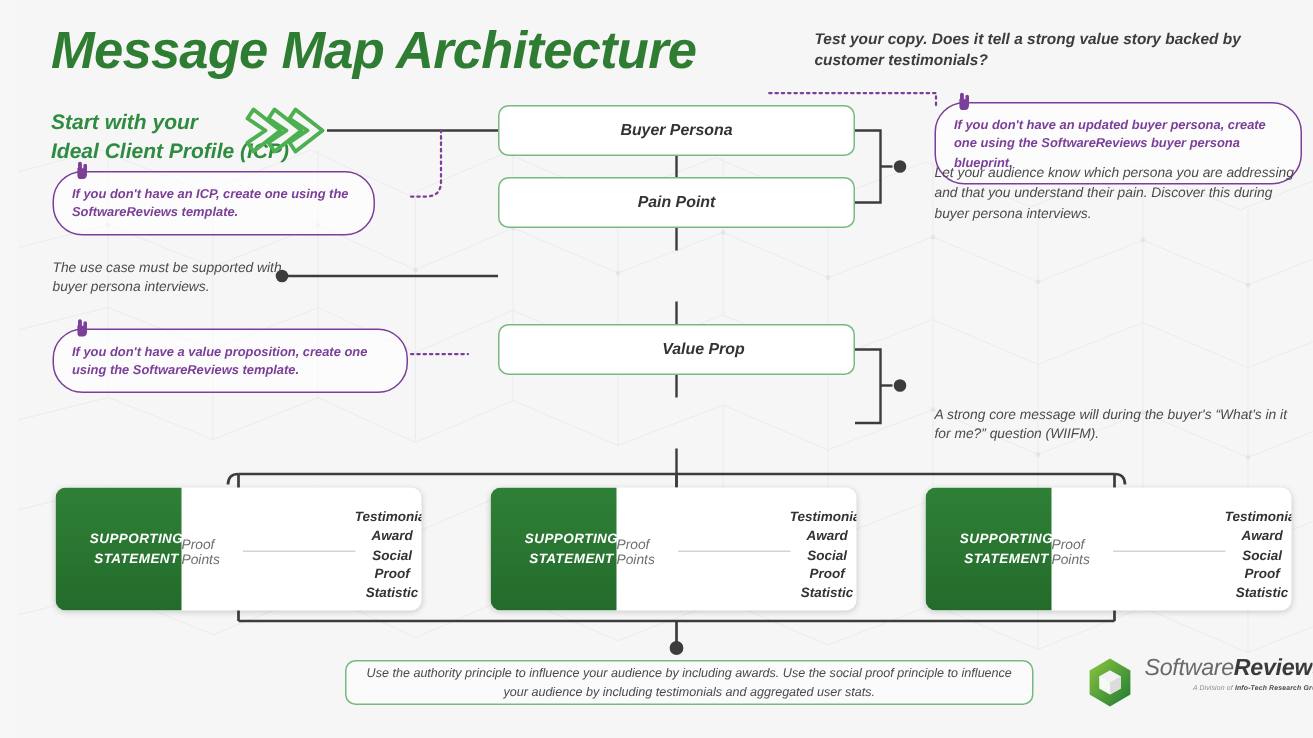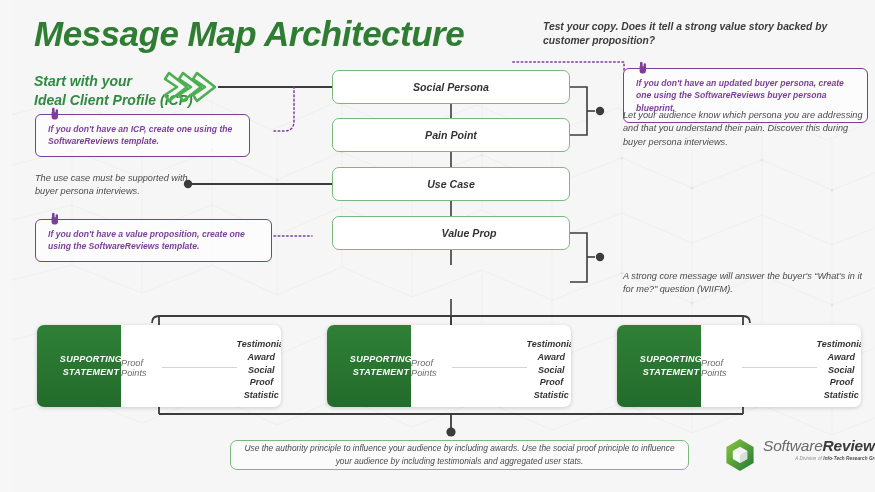--- a/index.html
+++ b/index.html
@@ -86,21 +86,21 @@
   .fb0 { top: 70px; }
   .fb1 { top: 118px; }
   .fb2 { top: 167px; }
   .fb3 { top: 216px; padding-left: 36px; }
   .fb4 { top: 265px; }
 
   
   .callout {
     position: absolute;
     border: 1.4px solid #7b3f98;
-    border-radius: 6px;
+    border-radius: 20px;
     background: rgba(255,255,255,0.62);
     padding: 8px 10px 8px 12px;
     font-size: 8.6px;
     font-weight: bold;
     line-height: 1.45;
     color: #7b3f98;
   }
   .co-icp   { left: 23px;  top: 114px; width: 215px; }
   .co-value { left: 23px;  top: 219px; width: 237px; }
   .co-buyer { left: 611px; top: 68px;  width: 245px; }
@@ -287,37 +287,36 @@
     <path d="M140,323 Q140,316 147,316" stroke="#3c3c3c" stroke-width="1.8" fill="none"></path>
     <path d="M738,323 Q738,316 731,316" stroke="#3c3c3c" stroke-width="1.8" fill="none"></path>
 
     <path d="M147,414 L731,414" stroke="#3c3c3c" stroke-width="1.8" fill="none"></path>
     <path d="M147,400 L147,414 M731,400 L731,414" stroke="#3c3c3c" stroke-width="1.8" fill="none"></path>
     <path d="M439,414 L439,428" stroke="#3c3c3c" stroke-width="1.8" fill="none"></path>
     <circle cx="439" cy="432" r="4.6" fill="#3c3c3c"></circle>
   </svg>
 
   <div class="title">Message Map Architecture</div>
-  <div class="subtitle">Test your copy. Does it tell a strong value story backed by customer proposition?</div>
+  <div class="subtitle">Test your copy. Does it tell a strong value story backed by customer testimonials?</div>
 
   <div class="start-label" style="white-space: pre-line;">Start with your
 Ideal Client Profile (ICP)</div>
   <div class="chev-wrap">
     <svg viewBox="0 0 56 48" width="56" height="48">
       <g fill="none" stroke="#4caf50" stroke-width="2.6" stroke-linejoin="round" stroke-linecap="round">
         <path d="M6,10 L24,24 L6,38 L2,32 L14,24 L2,16 Z"></path>
         <path d="M20,10 L38,24 L20,38 L16,32 L28,24 L16,16 Z"></path>
         <path d="M34,10 L52,24 L34,38 L30,32 L42,24 L30,16 Z"></path>
       </g>
     </svg>
   </div>
 
-  <div class="flow-box fb0">Social Persona</div>
+  <div class="flow-box fb0">Buyer Persona</div>
   <div class="flow-box fb1">Pain Point</div>
-  <div class="flow-box fb2">Use Case</div>
   <div class="flow-box fb3">Value Prop</div>
 
   <div class="callout co-icp">
     <span class="hand-icon">
       <svg viewBox="0 0 12 14" width="12" height="14">
         <path d="M3,5 L3,2.2 Q3,0.8 4.3,0.8 Q5.6,0.8 5.6,2.2 L5.6,5.2 L6.6,5.2 L6.6,3.4 Q6.6,2.2 7.8,2.2 Q9,2.2 9,3.4 L9,9.2 Q9,12.4 6.2,12.4 L5,12.4 Q2.6,12.4 2.6,9.8 L2.6,5 Z" fill="#7b3f98"></path>
       </svg>
     </span>
     <span>If you don't have an ICP, create one using the SoftwareReviews template.</span>
   </div>
@@ -335,21 +334,21 @@
     <span class="hand-icon">
       <svg viewBox="0 0 12 14" width="12" height="14">
         <path d="M3,5 L3,2.2 Q3,0.8 4.3,0.8 Q5.6,0.8 5.6,2.2 L5.6,5.2 L6.6,5.2 L6.6,3.4 Q6.6,2.2 7.8,2.2 Q9,2.2 9,3.4 L9,9.2 Q9,12.4 6.2,12.4 L5,12.4 Q2.6,12.4 2.6,9.8 L2.6,5 Z" fill="#7b3f98"></path>
       </svg>
     </span>
     <span>If you don't have an updated buyer persona, create one using the SoftwareReviews buyer persona blueprint.</span>
   </div>
 
   <div class="note note-usecase">The use case must be supported with buyer persona interviews.</div>
   <div class="note note-buyer">Let your audience know which persona you are addressing and that you understand their pain. Discover this during buyer persona interviews.</div>
-  <div class="note note-wiifm">A strong core message will answer the buyer's “What's in it for me?” question (WIIFM).</div>
+  <div class="note note-wiifm">A strong core message will during the buyer's “What's in it for me?” question (WIIFM).</div>
 
   <div class="support-card sc0">
     <div class="support-left">SUPPORTING
 STATEMENT</div>
     <div class="support-right">
       <div class="proof-title">Proof Points</div>
       <div class="proof-rule"></div>
       <div class="proof-list" style="white-space: pre-line;">Testimonial
 Award
 Social Proof

